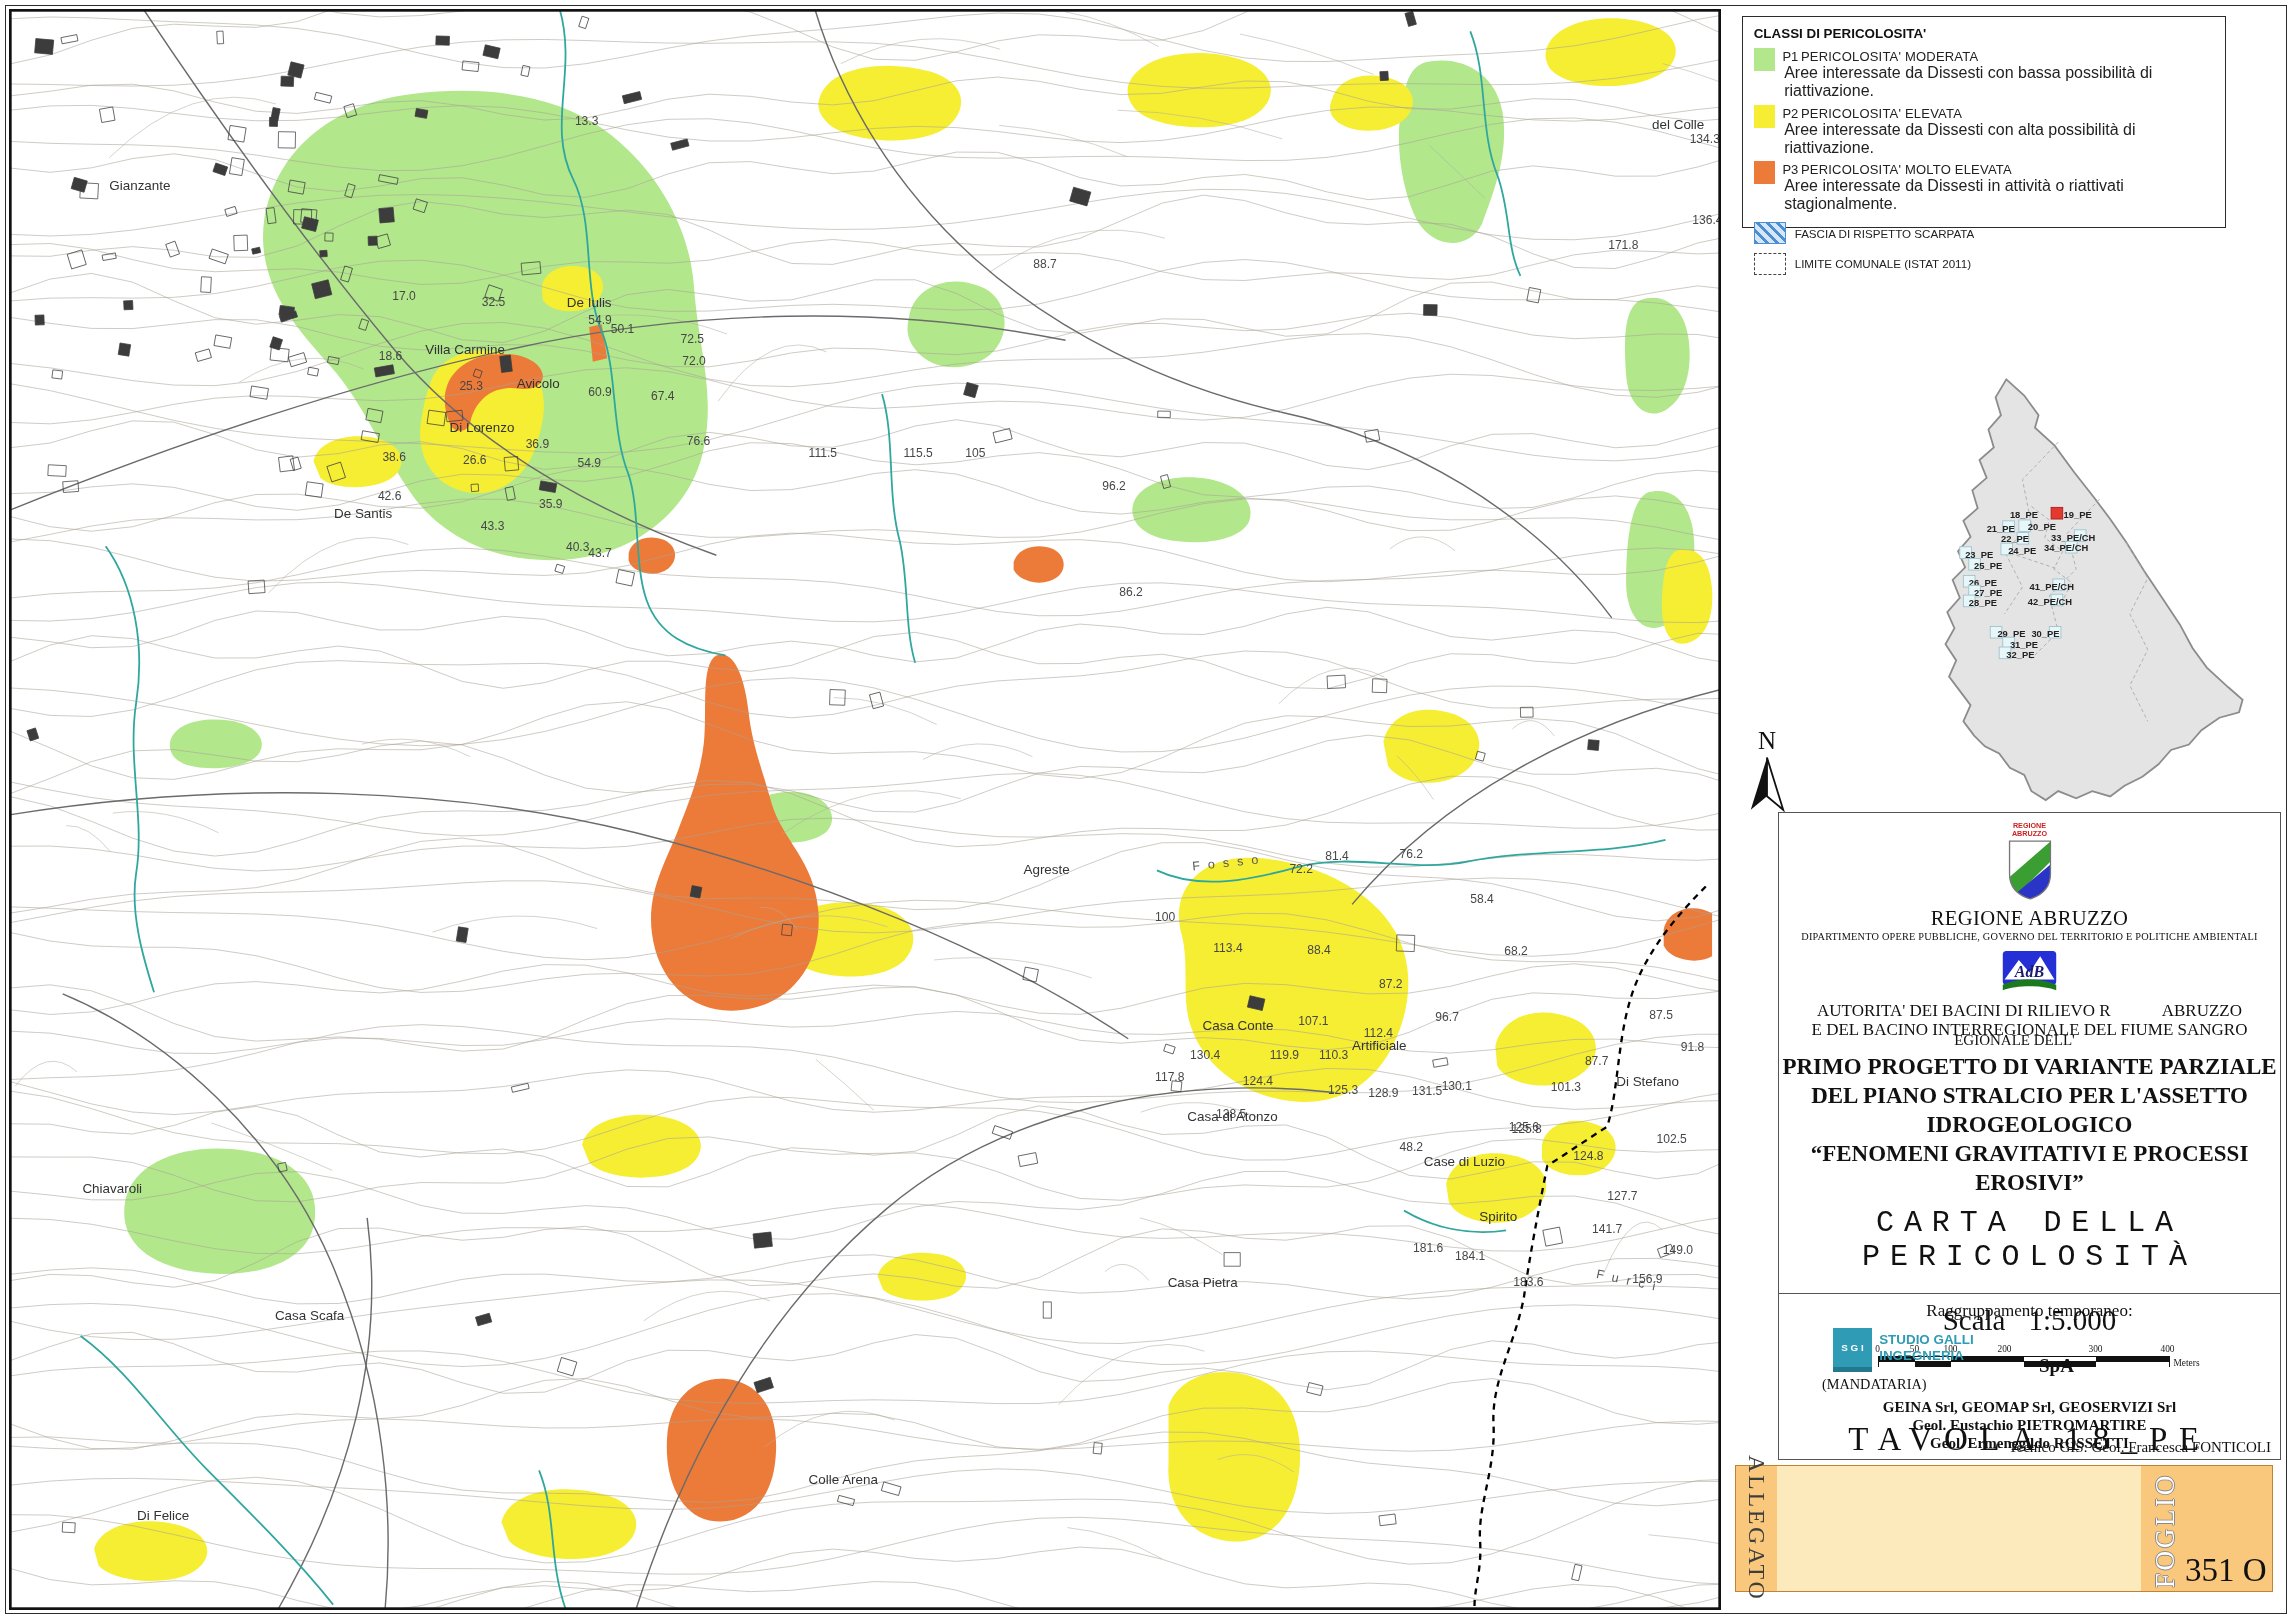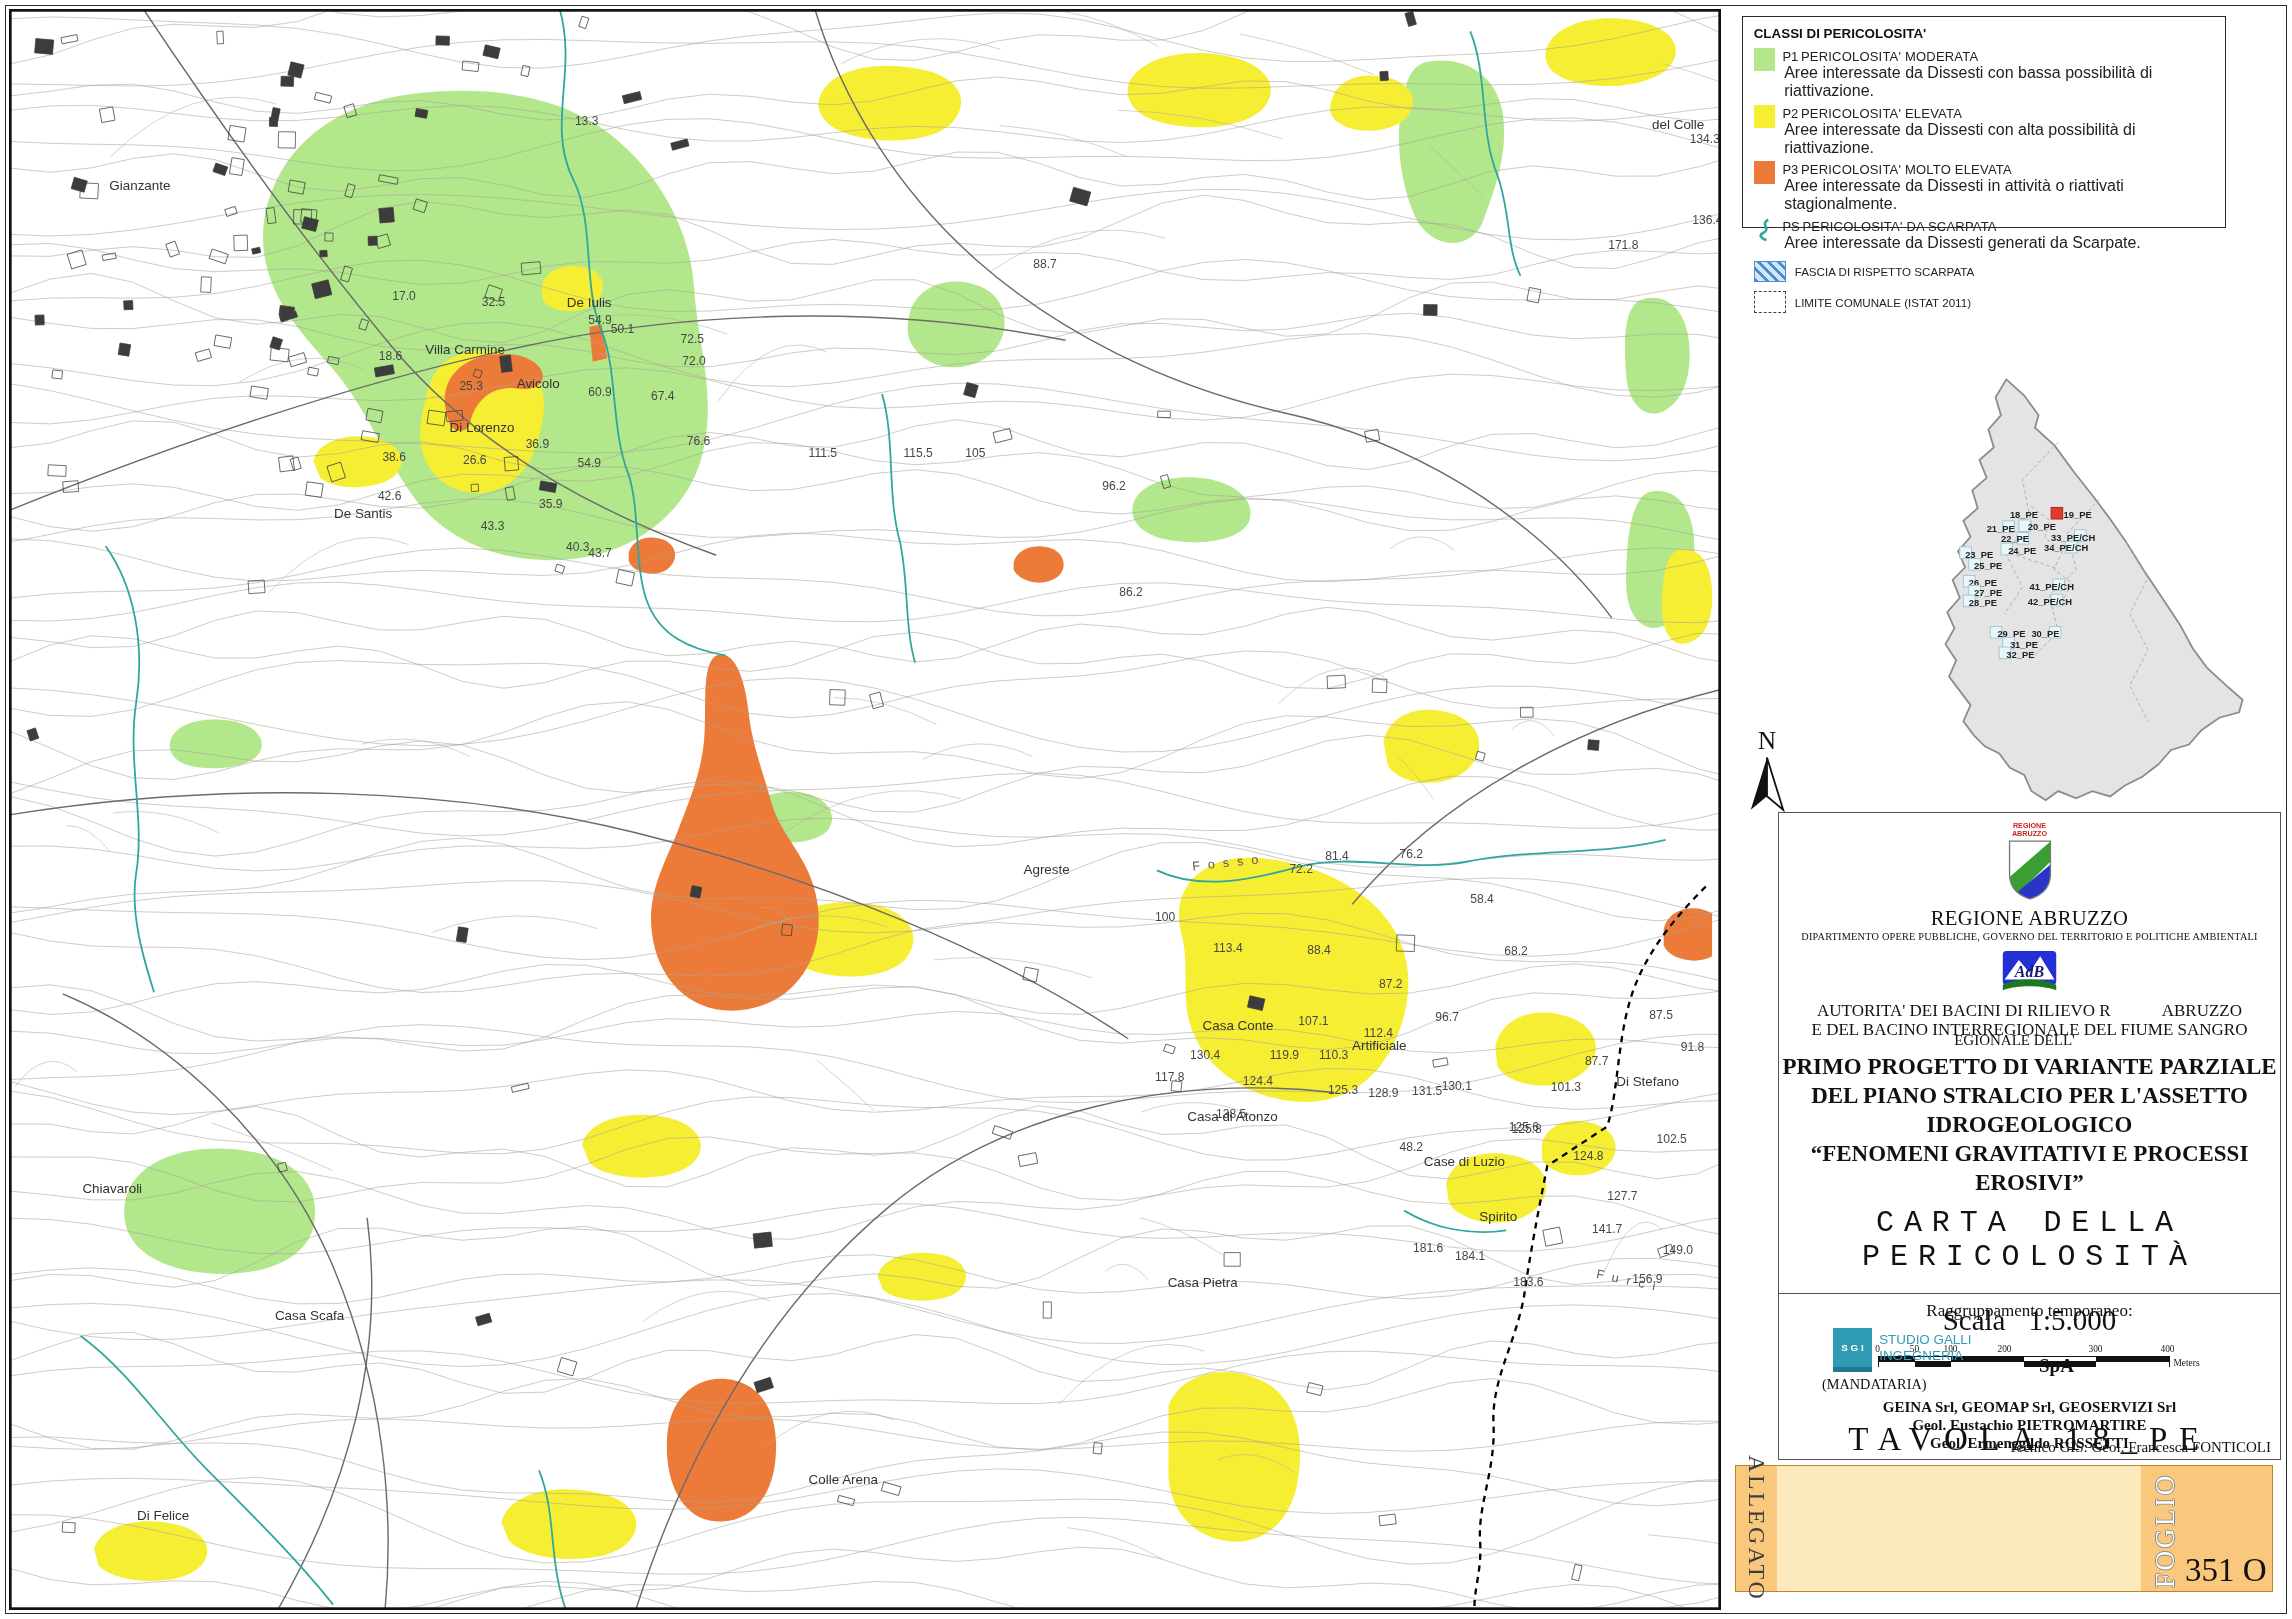--- a/index.html
+++ b/index.html
@@ -51,21 +51,21 @@
   .sb-bar{position:relative;width:290px;height:9px;border:0.9px solid #111;box-sizing:content-box;}
   .sb-row{display:flex;height:4.5px;}
   .sb-row div{height:4.5px;}
   .sb-meters{position:absolute;left:296px;top:13.4px;font-size:9.4px;color:#222;}
   .tavola{margin-top:47px;font-size:33px;letter-spacing:11.6px;}
   
   .tb-team{border-top:0.9px solid #555;height:167px;box-sizing:border-box;padding:7.2px 12.5px;position:relative;}
   .team-h{text-align:center;font-size:17px;}
   .sgi-row{position:absolute;left:54px;top:34px;display:flex;align-items:flex-start;}
   .sgi-sq{width:39px;height:39px;background:#2f9bb5;color:#fff;font-family:"Liberation Sans",sans-serif;font-size:9.9px;font-weight:bold;display:flex;align-items:center;justify-content:center;border-bottom:5.4px solid #23788d;}
-  .sgi-tx{margin-left:7.2px;color:#2f9bb5;font-family:"Liberation Sans",sans-serif;font-size:13.4px;font-weight:normal;line-height:16px;text-align:left;padding-top:3.6px;}
+  .sgi-tx{margin-left:7.2px;color:#2f9bb5;font-family:"Liberation Sans",sans-serif;font-size:13.4px;font-weight:bold;line-height:16px;text-align:left;padding-top:3.6px;}
   .spa{position:absolute;left:260px;top:61px;font-weight:bold;font-size:19px;}
   .mand{position:absolute;left:43px;top:82px;font-size:14.3px;}
   .members{position:absolute;left:0;top:104px;width:100%;text-align:center;font-weight:bold;font-size:15px;line-height:18px;}
   .gis{position:absolute;right:9px;bottom:3.6px;font-size:15px;}
   
   .footer-box{position:absolute;left:1735px;top:1465px;width:538px;height:127px;border:1.8px solid #c08330;box-sizing:border-box;display:flex;font-family:"Liberation Serif",serif;}
   .fb-left{width:41px;display:flex;align-items:center;justify-content:center;}
   .fb-mid{flex:1;}
   .fb-right{width:131px;position:relative;}
   .vtext-down{writing-mode:vertical-rl;font-size:24px;letter-spacing:2.7px;color:#3d3d3d;}
@@ -499,31 +499,20 @@
   </div>
 
   <div class="lg-row">
     <span class="lg-sw" style="background: rgb(236, 123, 57);"></span>
     <div class="lg-txt">
       <div><span class="lg-code">P3</span><span class="lg-name">PERICOLOSITA' MOLTO ELEVATA</span></div>
       <div class="lg-desc">Aree interessate da Dissesti in attività o riattivati stagionalmente.</div>
     </div>
   </div>
 
-  <div class="lg-row">
-    <span class="lg-sw line">
-      <svg width="21.5" height="23" viewBox="0 0 24 26">
-          <path id="ps-squiggle" d="M16,2 C6,7 20,12 10,17 C4,20 10,24 14,25" fill="none" stroke-width="3" stroke="#2fa79e"></path>
-        </svg>
-    </span>
-    <div class="lg-txt">
-      <div><span class="lg-code">PS</span><span class="lg-name">PERICOLOSITA' DA SCARPATA</span></div>
-      <div class="lg-desc">Aree interessate da Dissesti generati da Scarpate.</div>
-    </div>
-  </div>
 
   <div class="lg-extra">
     <span class="sw-hatch"></span>
     <span>FASCIA DI RISPETTO SCARPATA</span>
   </div>
   <div class="lg-extra">
     <span class="sw-dash"></span>
     <span>LIMITE COMUNALE (ISTAT 2011)</span>
   </div>
 </div>

